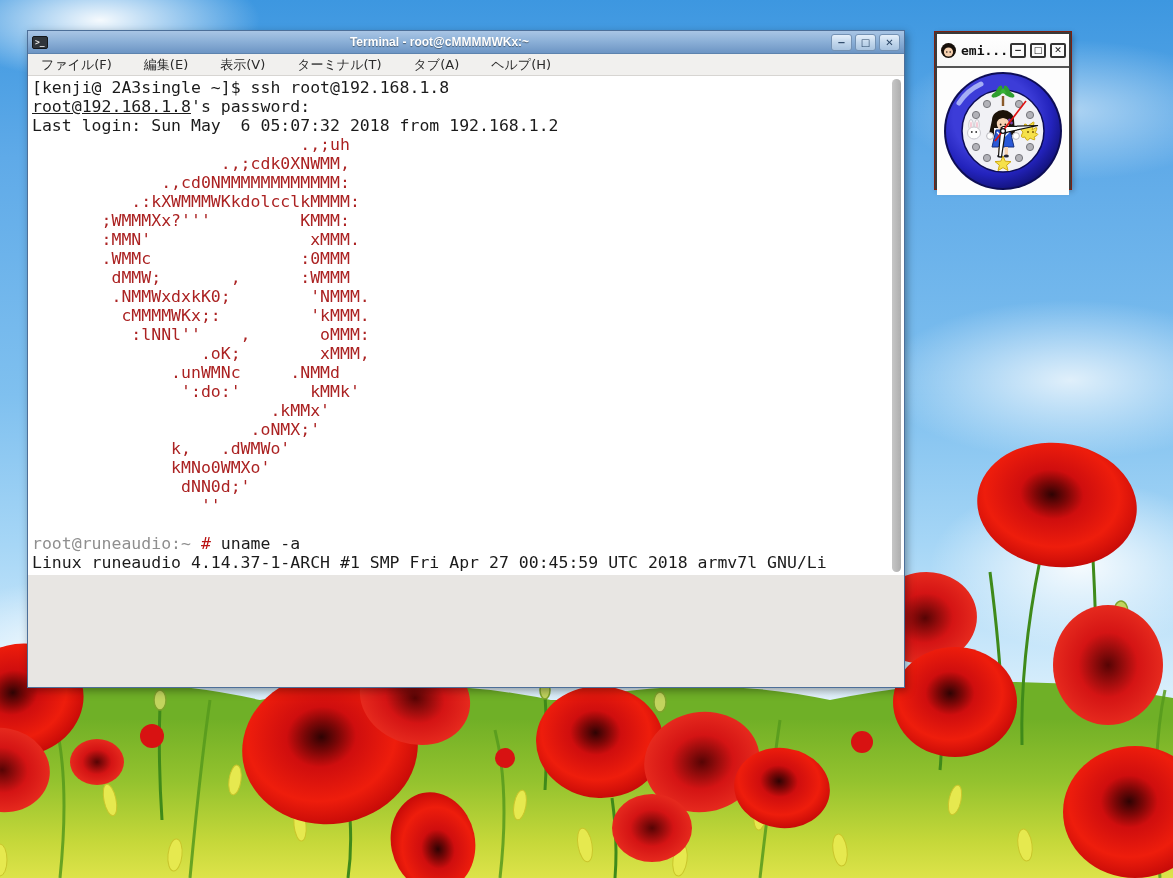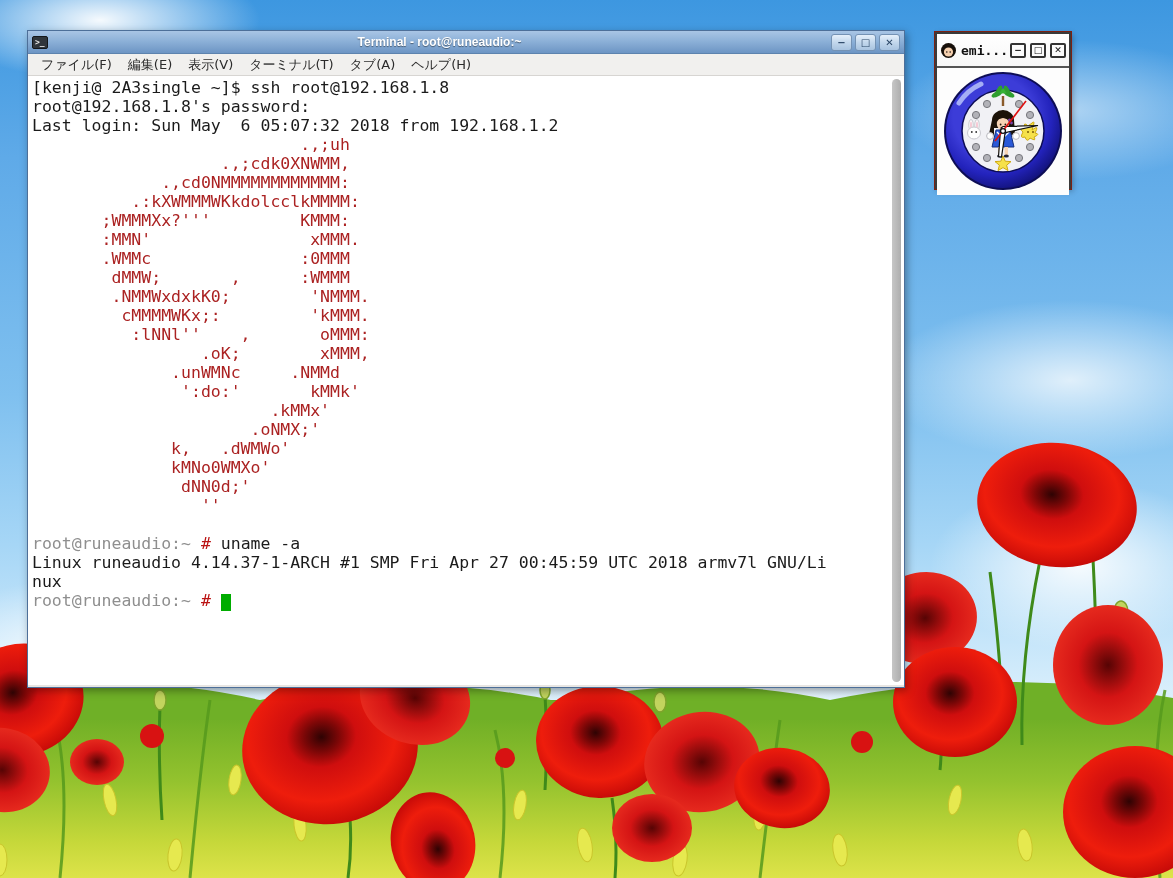--- a/index.html
+++ b/index.html
@@ -26,29 +26,29 @@
     border-bottom:1px solid #5d83ae;}
   .title-icon{width:16px;height:13px;background:#30353b;border:1px solid #14171a;border-radius:2px;
     color:#e8e8e8;font:bold 8px/11px "DejaVu Sans Mono",monospace;text-align:left;padding-left:2px;flex:0 0 auto}
   .title-text{flex:1;text-align:center;color:#fff;font:bold 12px "Liberation Sans",sans-serif;
     text-shadow:0 1px 1px rgba(0,0,0,.45);white-space:nowrap;overflow:hidden}
   .win-buttons{display:flex;gap:3px;flex:0 0 auto}
   .wbtn{width:21px;height:17px;border:1px solid #7492b4;border-radius:3px;
     background:linear-gradient(180deg,#e6f0fb 0%,#c2d7ec 50%,#a9c4e0 100%);
     color:#2a4666;font:bold 10px/15px "DejaVu Sans",sans-serif;text-align:center;cursor:pointer}
   .menubar{height:22px;background:var(--menubar-bg);border-bottom:1px solid #d7d5d2;
-    display:flex;align-items:center;padding-left:6px;gap:2px}
+    display:flex;align-items:center;padding-left:6px;gap:18px}
   .menu-item{font:13px "DejaVu Sans",sans-serif;color:#2b2b2b;padding:2px 7px;cursor:pointer}
-  .term-body{position:relative;height:609px;background:var(--term-bg);overflow:hidden}
+  .term-body{position:relative;height:499px;background:var(--term-bg);overflow:hidden}
   .term-text{font:16.5px/19px "DejaVu Sans Mono",monospace;color:var(--term-fg);
     white-space:pre;padding:2px 0 0 4px;letter-spacing:0}
   .tline{height:19px}
   .c-fg{color:var(--term-fg)} .c-red{color:var(--art-red)} .c-gray{color:var(--prompt-gray)}
   .c-red2{color:var(--hash-red)}
-  .u{}
+  .u{text-decoration:underline}
   .cursor{display:inline-block;width:10px;height:17px;background:var(--cursor-green);vertical-align:-3px}
   .scrollbar{position:absolute;right:3px;top:3px;bottom:3px;width:9px;border-radius:5px;
     background:linear-gradient(90deg,#c6c6c6,#adadad);cursor:pointer}
 
   
   .clock-window{position:absolute;left:935px;top:32px;width:136px;height:157px;background:#fff;
     border:2px solid #3a3a3a;box-shadow:0 0 0 1px #7b2012,2px 2px 6px rgba(0,0,0,.3)}
   .clock-titlebar{height:34px;display:flex;align-items:center;gap:4px;padding:0 3px;
     background:linear-gradient(180deg,#ffffff,var(--widget-bar));border-bottom:2px solid #555}
   .clock-title{flex:1;font:bold 13px "DejaVu Sans Mono",monospace;color:#111;white-space:nowrap;overflow:hidden}
@@ -156,21 +156,21 @@
       <ellipse cx="1135" cy="812" rx="72" ry="66" fill="url(#pg)"></ellipse>
       <circle cx="152" cy="736" r="12" fill="#d81212"></circle>
       <circle cx="505" cy="758" r="10" fill="#d81212"></circle>
       <circle cx="862" cy="742" r="11" fill="#d81212"></circle>
     </g>
   </svg>
 
   <div class="term-window">
     <div class="titlebar">
       <div class="title-icon">&gt;_</div>
-      <div class="title-text">Terminal - root@runeaudio:~</div>
+      <div class="title-text">Terminal - root@cMMMMWKx:~</div>
       <div class="win-buttons">
         <div class="wbtn">−</div>
         <div class="wbtn">□</div>
         <div class="wbtn">✕</div>
       </div>
     </div>
     <div class="menubar">
       <span class="menu-item">ファイル(F)</span>
       <span class="menu-item">編集(E)</span>
       <span class="menu-item">表示(V)</span>

